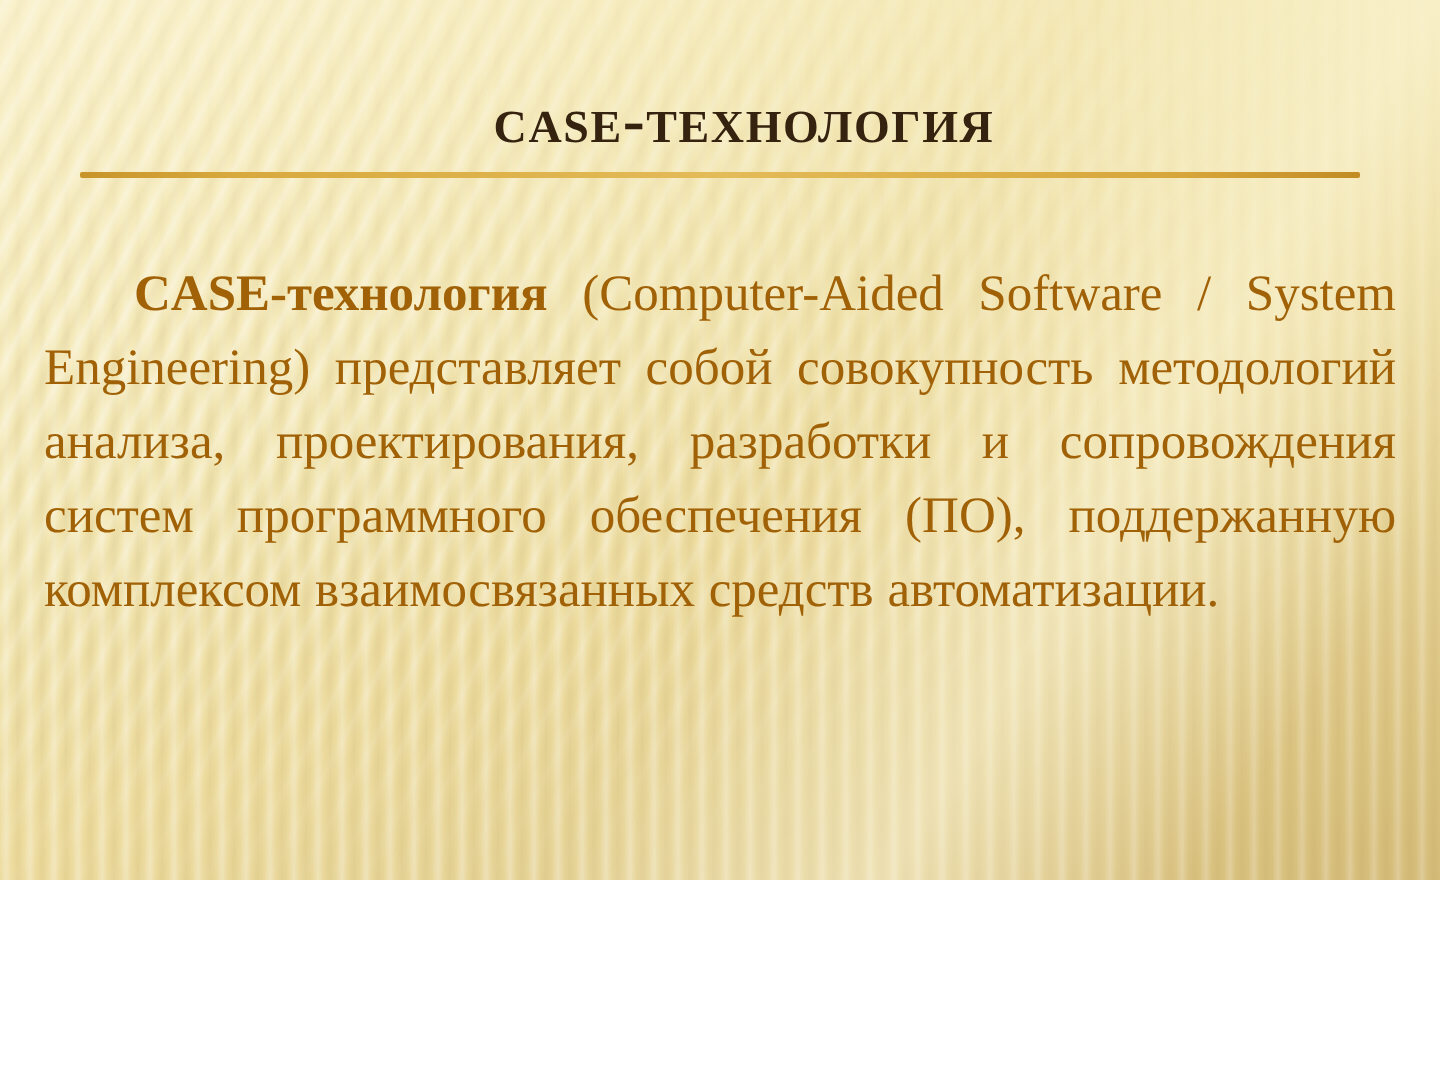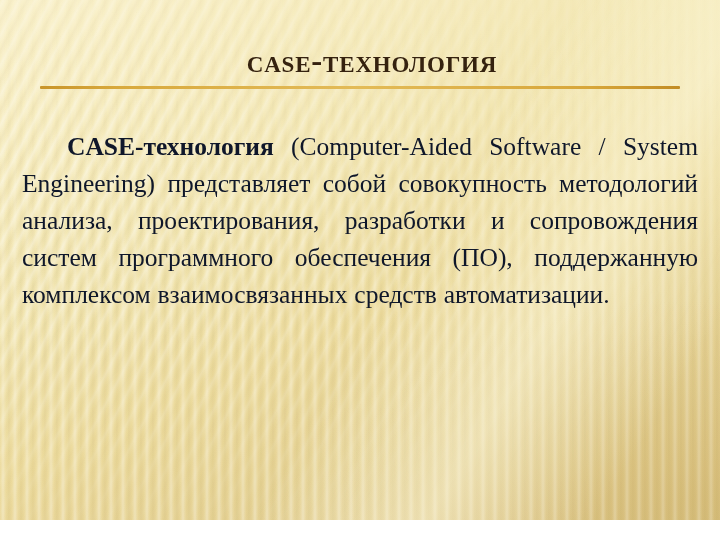--- a/index.html
+++ b/index.html
@@ -9,21 +9,21 @@
   body {
     width: 720px;
     height: 540px;
     overflow: hidden;
     font-family: "Liberation Serif", "DejaVu Serif", serif;
   }
 
   #slide {
     position: relative;
     width: 720px;
-    height: 520px;
+    height: 440px;
     overflow: hidden;
     background-color: #f3e6b4;
   }
 
   
   .bg-base {
     position: absolute;
     inset: 0;
     background:
       linear-gradient(157deg,
@@ -112,21 +112,21 @@
 
   
   .body-block {
     position: absolute;
     left: 22px;
     top: 128px;
     width: 676px;
   }
   .body-text {
     margin: 0;
-    color: #0f172a;
+    color: #a16207;
     font-family: "Liberation Serif", "DejaVu Serif", serif;
     font-size: 25.5px;
     line-height: 37px;
     text-align: justify;
     text-justify: inter-word;
     text-indent: 45px;
     word-spacing: 0.5px;
   }
   .body-text .lead {
     font-weight: bold;

